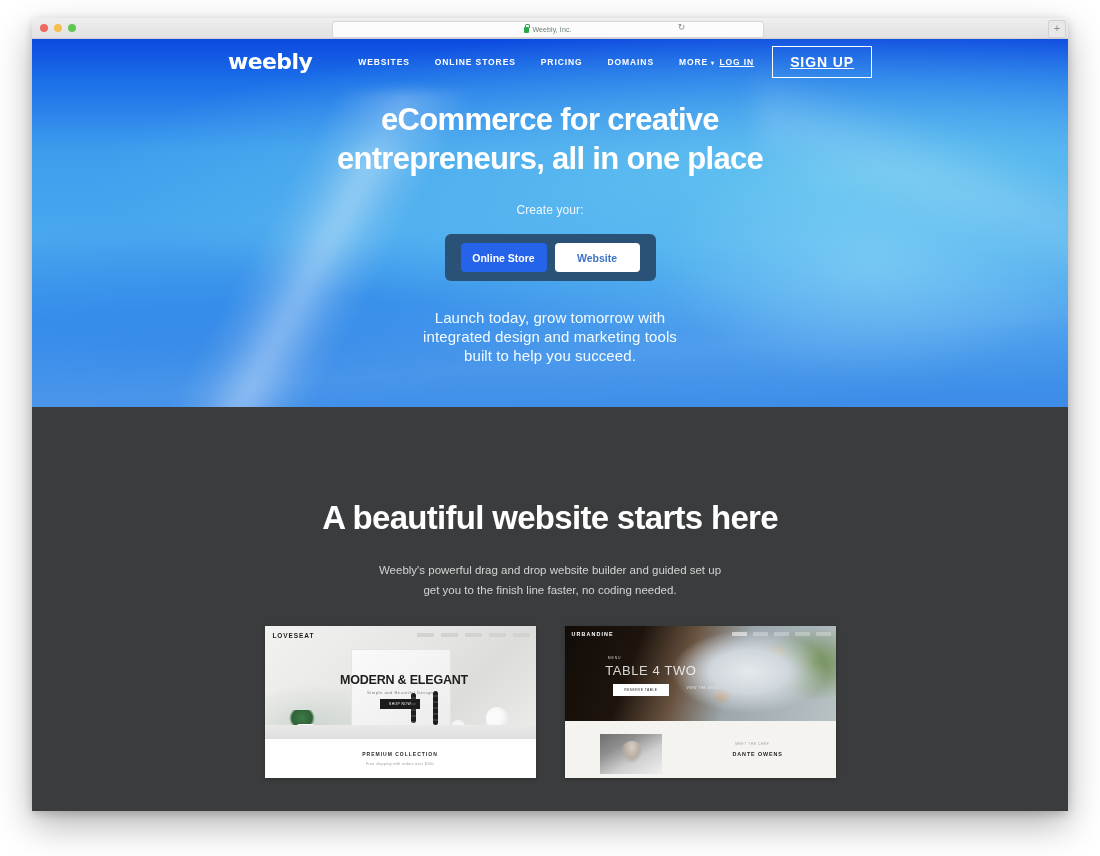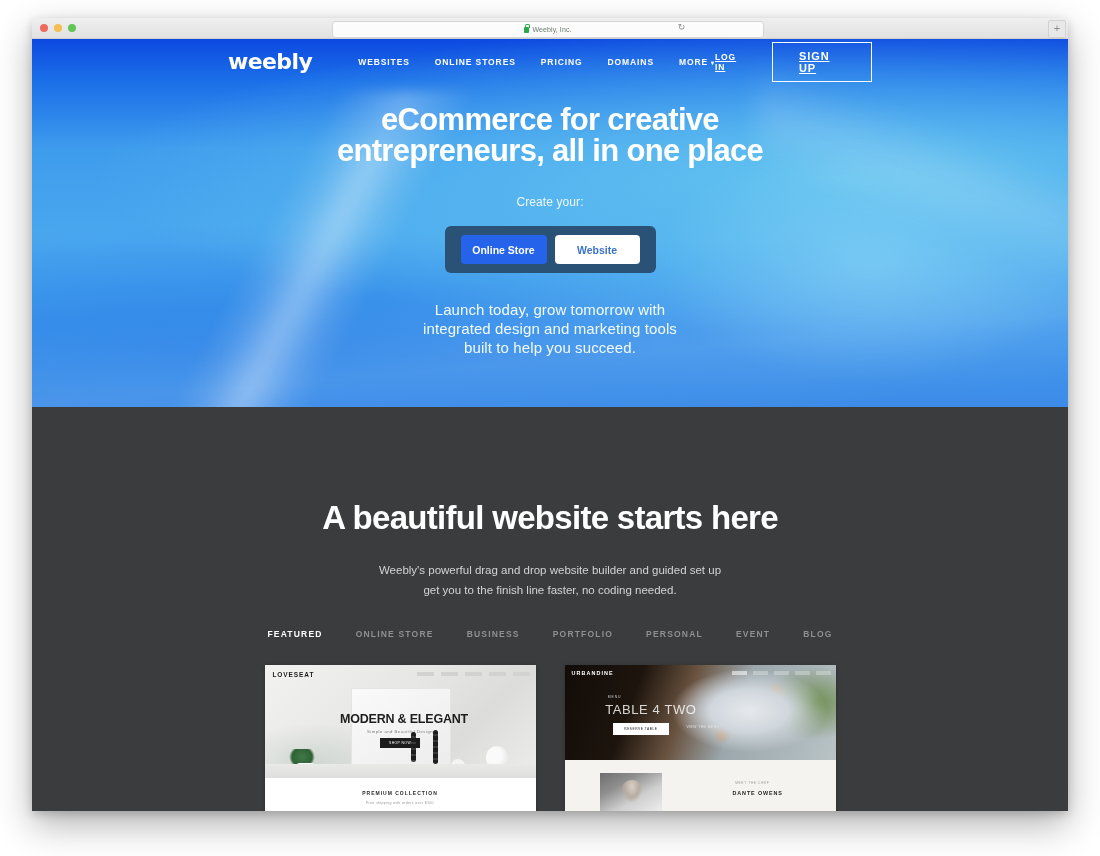--- a/index.html
+++ b/index.html
@@ -101,32 +101,32 @@
   }
   .navlinks{display:flex;align-items:center;gap:25px;margin-left:46px;justify-content:space-between;}
   .navlink{
     color:#ffffff;font-size:8.5px;font-weight:bold;letter-spacing:.9px;
     text-decoration:none;white-space:nowrap;
   }
   .caret{font-size:6px;margin-left:3px;}
   .navright{margin-left:auto;margin-right:196px;display:flex;align-items:center;gap:18px;}
   .login{color:#fff;font-size:8.5px;font-weight:bold;letter-spacing:.9px;}
   .signup{
-    color:#fff;font-size:11px;font-weight:bold;letter-spacing:.9px;
-    border:1.5px solid #ffffff;padding:7px 26px;background:transparent;margin-left:8px;
+    color:#fff;font-size:14px;font-weight:bold;letter-spacing:.9px;
+    border:1.5px solid #ffffff;padding:7px 17px;background:transparent;
   }
 
   
   .hero-body{position:relative;z-index:3;text-align:center;padding-top:20px;}
   .hero-h1{
     color:#fff;font-size:31px;font-weight:bold;line-height:1.0;letter-spacing:-.7px;
     margin:0;
   }
   .hero-h1 span{display:block;}
-  .hero-h1 span:first-child{}
+  .hero-h1 span:first-child{margin-bottom:8px;}
   .create{color:#eef8ff;font-size:12px;margin-top:29px;letter-spacing:.1px;}
 
   .switch{
     margin:17px auto 0;width:211px;height:47px;background:#2a5276;border-radius:6px;
     display:flex;align-items:center;justify-content:center;gap:8px;
   }
   .sw-btn{
     font-size:10.5px;font-weight:bold;border-radius:4px;
     height:29px;display:flex;align-items:center;justify-content:center;
   }
@@ -305,29 +305,20 @@
       </div>
     </section>
 
     <section class="dark">
       <h2 class="dark-h2">A beautiful website starts here</h2>
       <div class="dark-sub">
         <span>Weebly's powerful drag and drop website builder and guided set up</span>
         <span>get you to the finish line faster, no coding needed.</span>
       </div>
 
-      <div class="tabs">
-        <div class="tab active">FEATURED</div>
-        <div class="tab">ONLINE STORE</div>
-        <div class="tab">BUSINESS</div>
-        <div class="tab">PORTFOLIO</div>
-        <div class="tab">PERSONAL</div>
-        <div class="tab">EVENT</div>
-        <div class="tab">BLOG</div>
-      </div>
 
       <div class="cards">
 
         <div class="card">
           <div class="c1-hero">
             <div class="c1-brand">LOVESEAT</div>
             <div class="c1-nav">
               <i></i>
                   <i></i>
                   <i></i>

